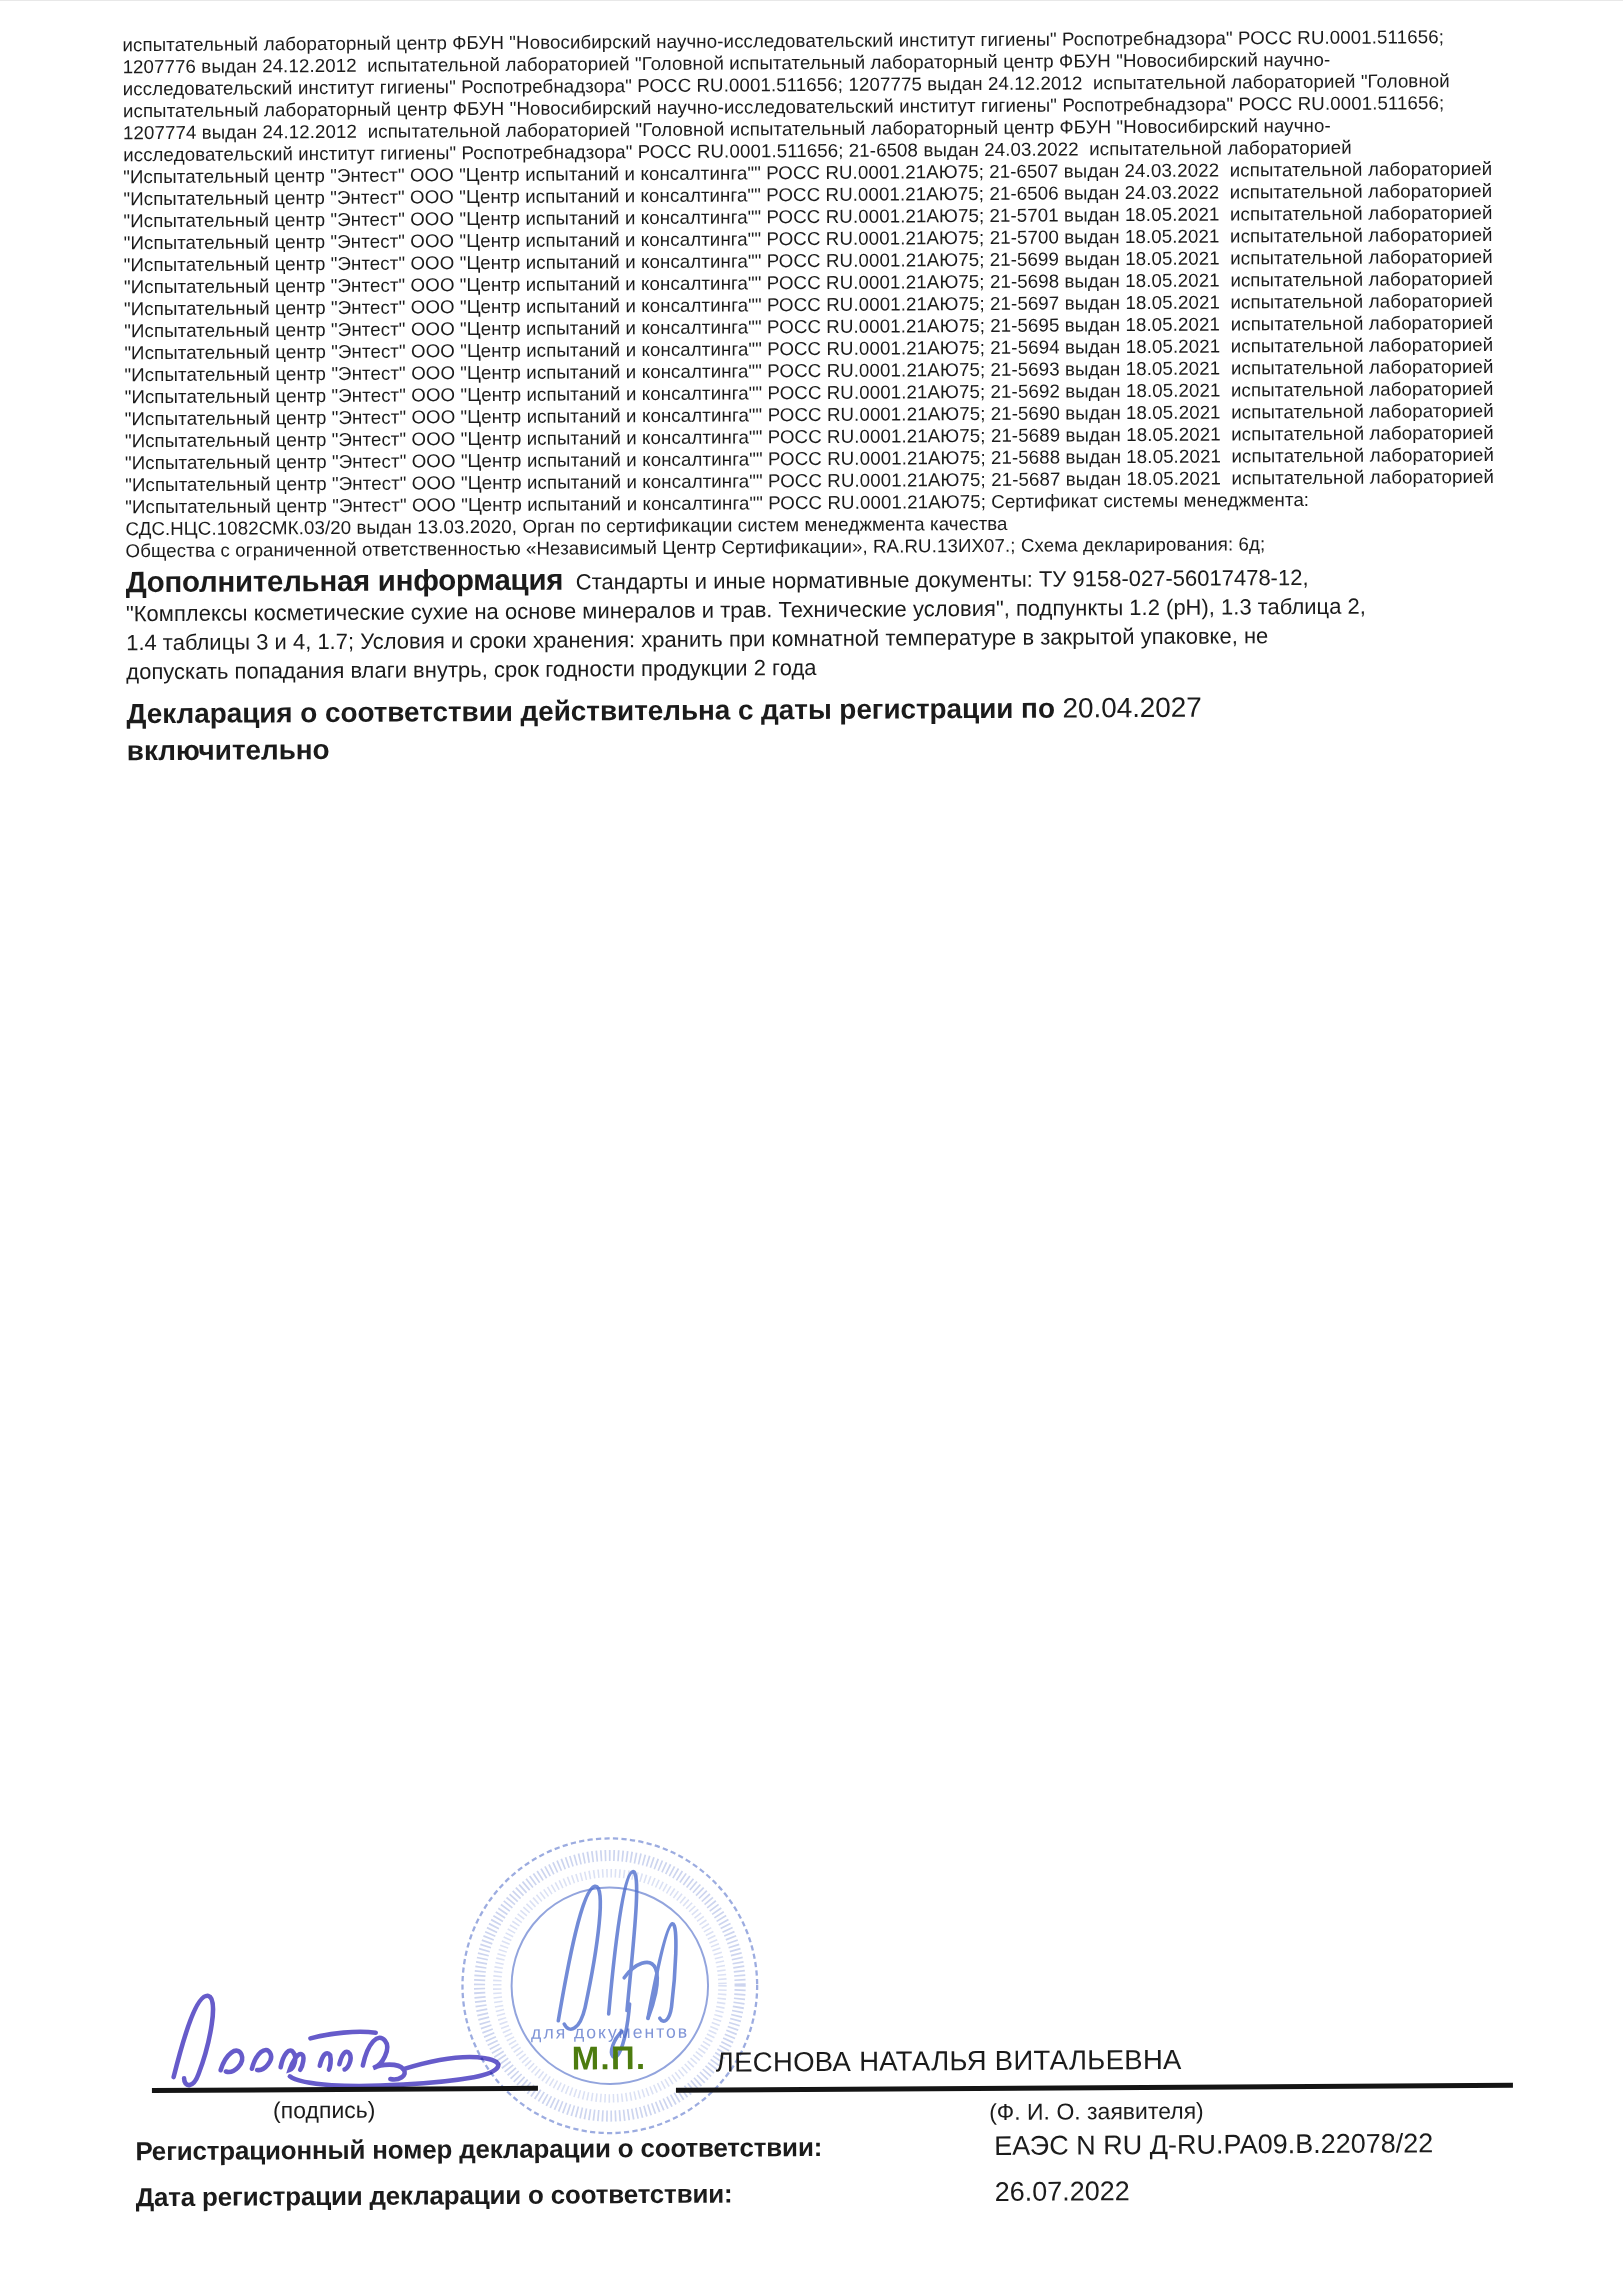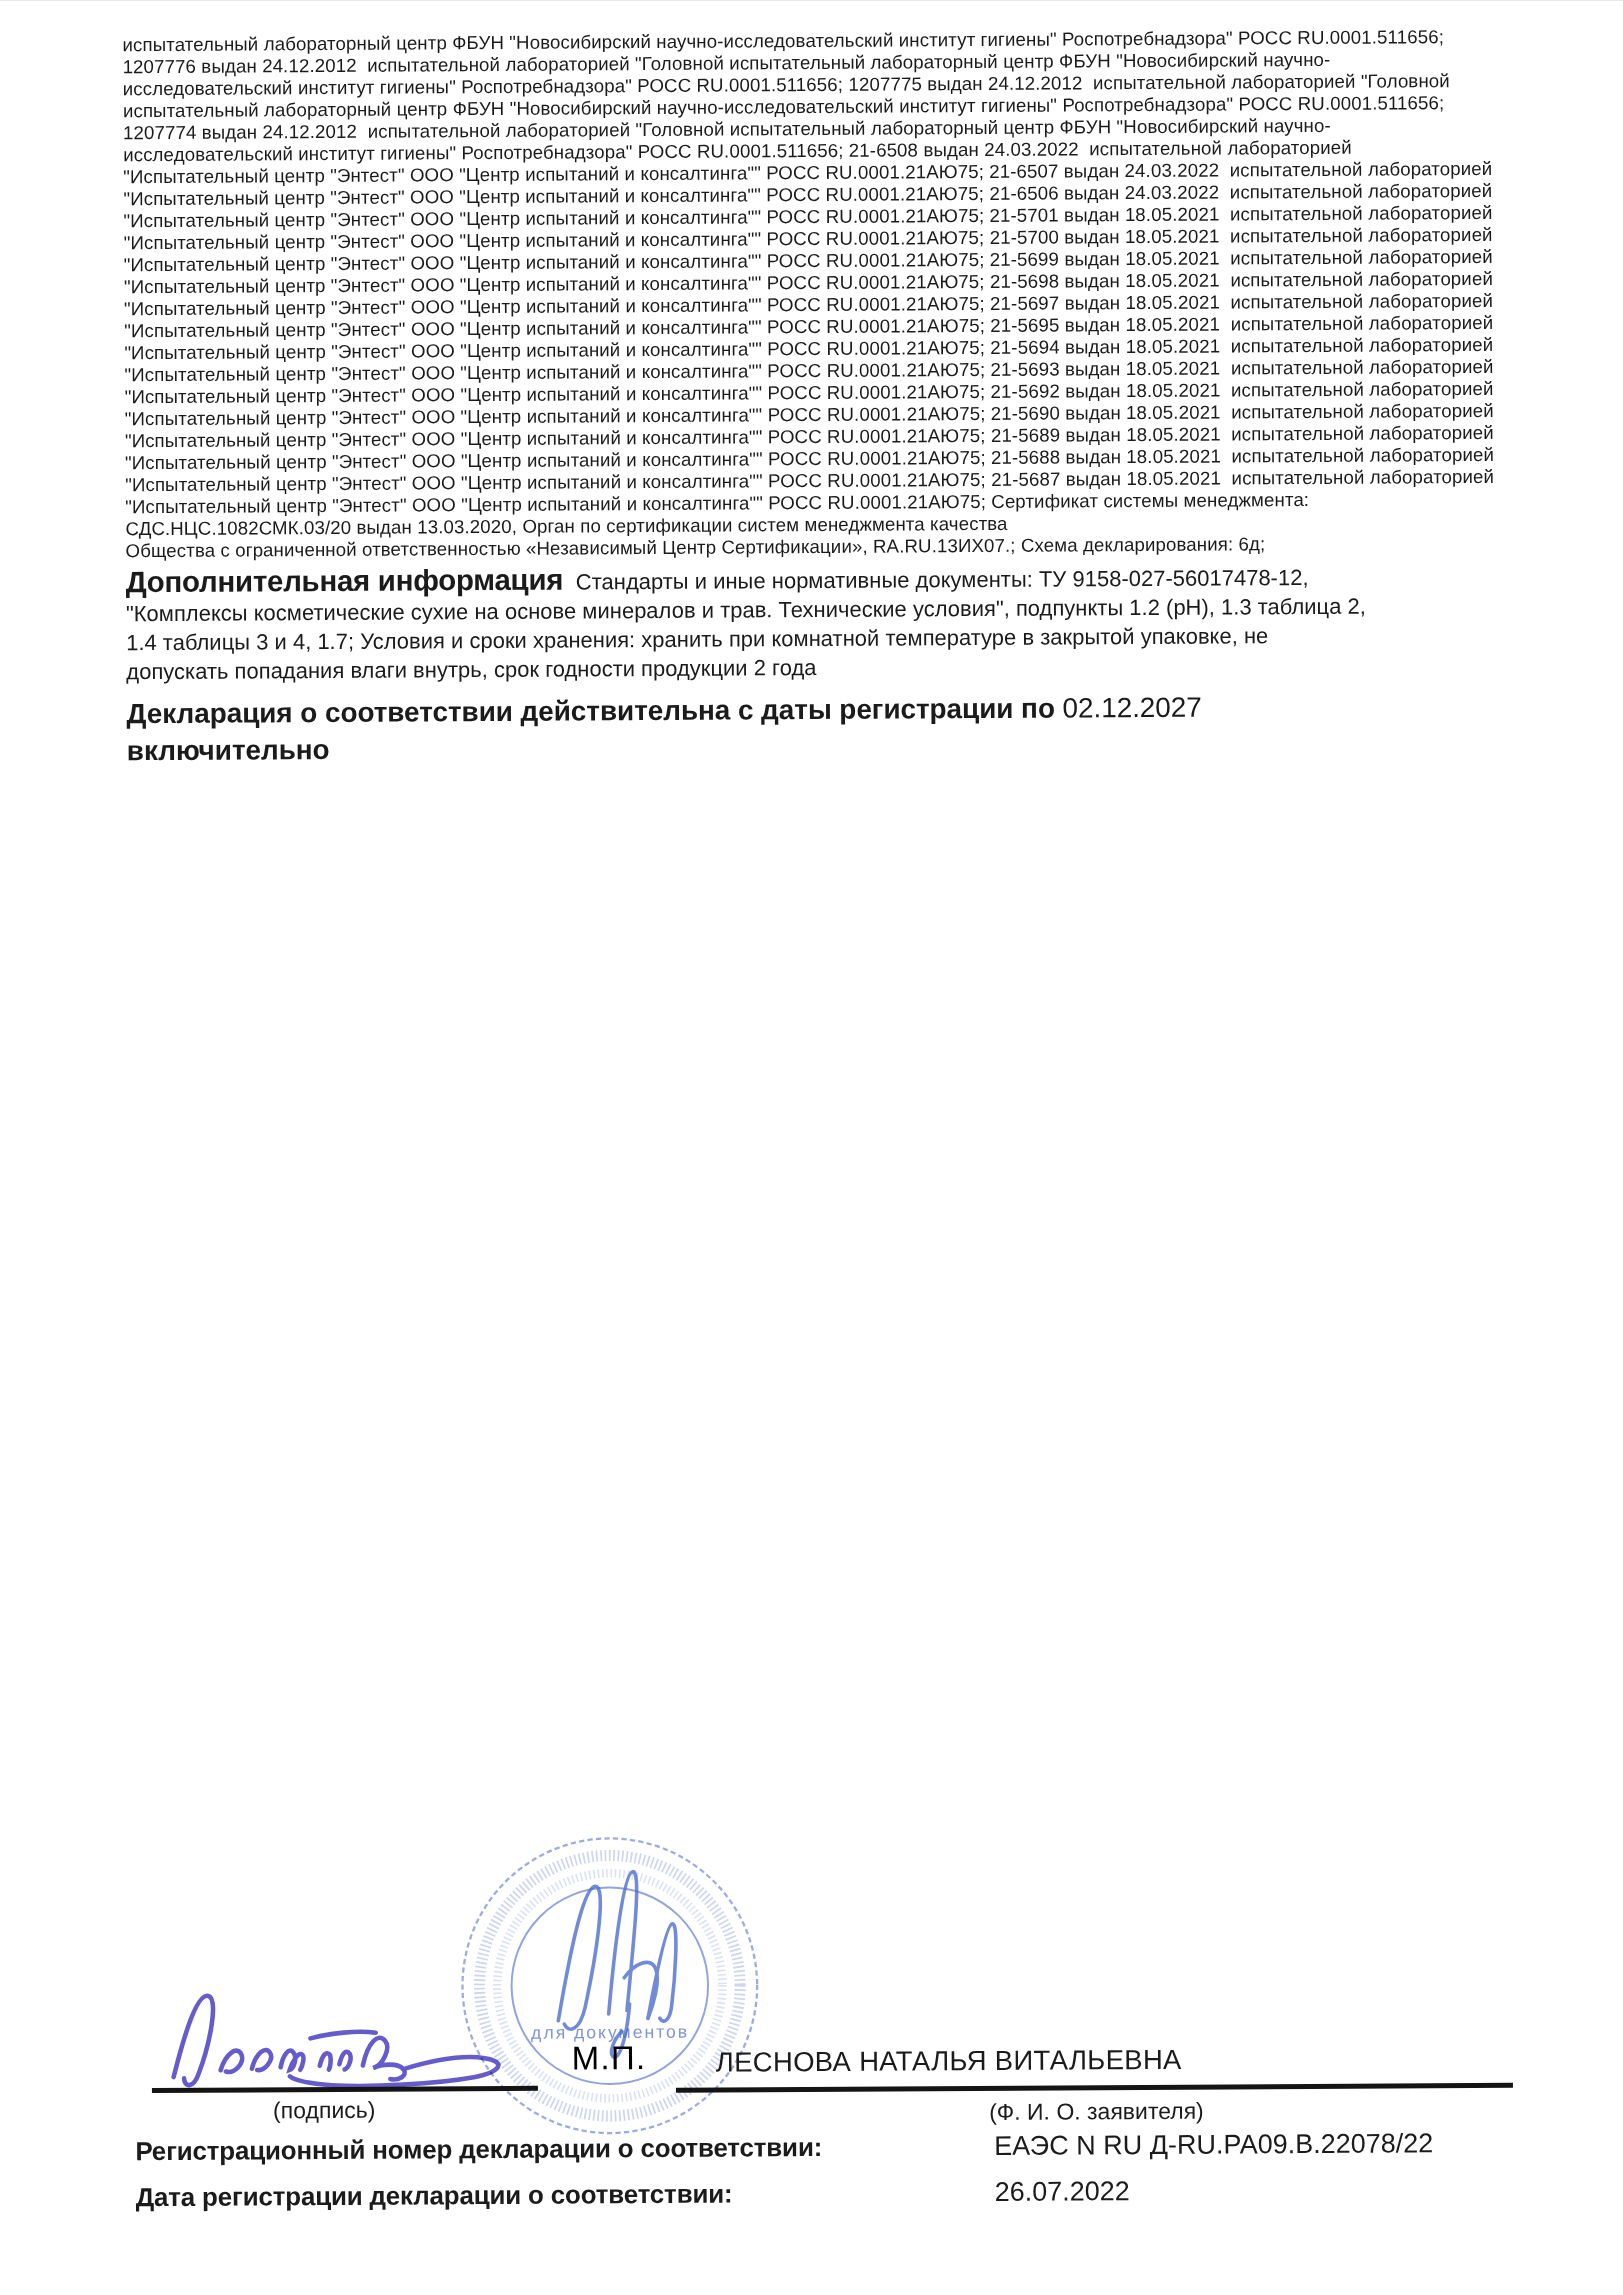--- a/index.html
+++ b/index.html
@@ -16,22 +16,22 @@
   
   .info{position:absolute;left:123px;top:562px;width:1420px;font-size:22px;line-height:29px;}
   .info-heading{font-weight:bold;font-size:29.5px;letter-spacing:-0.3px;margin-right:6.5px;}
   
   .decl{position:absolute;left:123px;top:690px;width:1375px;
         font-size:28px;font-weight:bold;line-height:37px;letter-spacing:-0.1px;}
   .decl .val{font-weight:normal;}
   
   .sig-svg{position:absolute;left:143px;top:1969px;mix-blend-mode:multiply;}
   .stamp-svg{position:absolute;left:442px;top:1825px;mix-blend-mode:multiply;}
-  .mp{position:absolute;left:560px;top:2037px;font-size:33px;font-weight:normal;
-      letter-spacing:1.3px;color:#000000;}
+  .mp{position:absolute;left:560px;top:2037px;font-size:33px;font-weight:bold;
+      letter-spacing:1.3px;color:#4d7c0f;}
   .rule{position:absolute;background:#141414;}
   .rule1{left:140px;top:2083px;width:386px;height:4.6px;}
   .rule2{left:664px;top:2086px;width:837px;height:5.2px;}
   .cap{position:absolute;font-size:23px;color:#1b1b1b;}
   .cap1{left:261px;top:2093px;}
   .cap2{left:977px;top:2099px;}
   .applicant{position:absolute;left:704px;top:2045px;font-size:27.5px;letter-spacing:0.3px;}
   
   .reg-label{position:absolute;left:123px;font-size:26px;font-weight:bold;letter-spacing:-0.2px;}
   .reg-value{position:absolute;left:982px;font-size:27px;}
@@ -76,21 +76,21 @@
         <span class="info-heading">Дополнительная информация</span>
         <span>Стандарты и иные нормативные документы: ТУ 9158-027-56017478-12,</span>
       </div>
       <div>"Комплексы косметические сухие на основе минералов и трав. Технические условия", подпункты 1.2 (pH), 1.3 таблица 2,</div>
       <div>1.4 таблицы 3 и 4, 1.7; Условия и сроки хранения: хранить при комнатной температуре в закрытой упаковке, не</div>
       <div>допускать попадания влаги внутрь, срок годности продукции 2 года</div>
     </div>
 
     <div class="decl">
       <span>Декларация о соответствии действительна с даты регистрации по</span>
-      <span class="val">02.12.2027</span>
+      <span class="val">20.04.2027</span>
       <br>
       <span>включительно</span>
     </div>
 
     <svg class="stamp-svg" width="313" height="317" viewBox="0 0 478 484" aria-hidden="true">
       <g stroke="#4a68c6" fill="none">
         <circle cx="239" cy="242" r="225" stroke-width="3.5" stroke-dasharray="8 5" opacity="0.55"></circle>
         <circle cx="239" cy="242" r="199" stroke-width="17" stroke-dasharray="2.6 4" opacity="0.28"></circle>
         <circle cx="239" cy="242" r="172" stroke-width="13" stroke-dasharray="2.4 4.2" opacity="0.20"></circle>
         <circle cx="239" cy="242" r="150" stroke-width="3" opacity="0.6"></circle>

